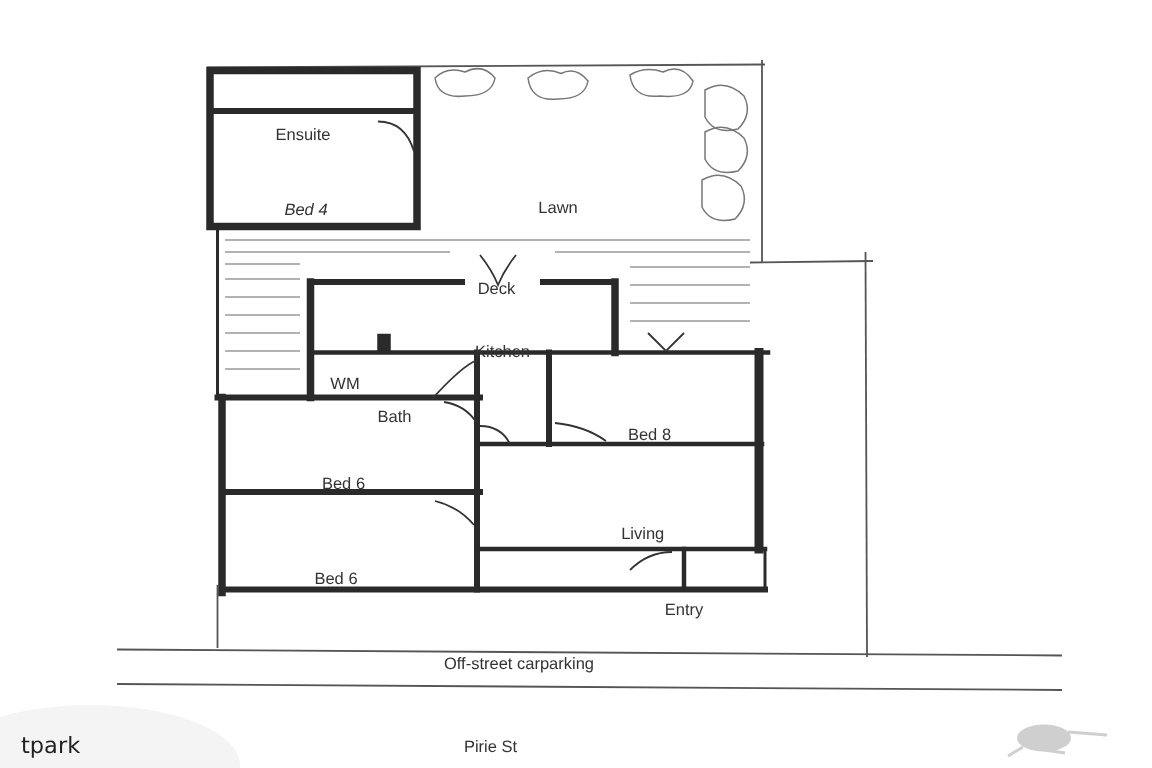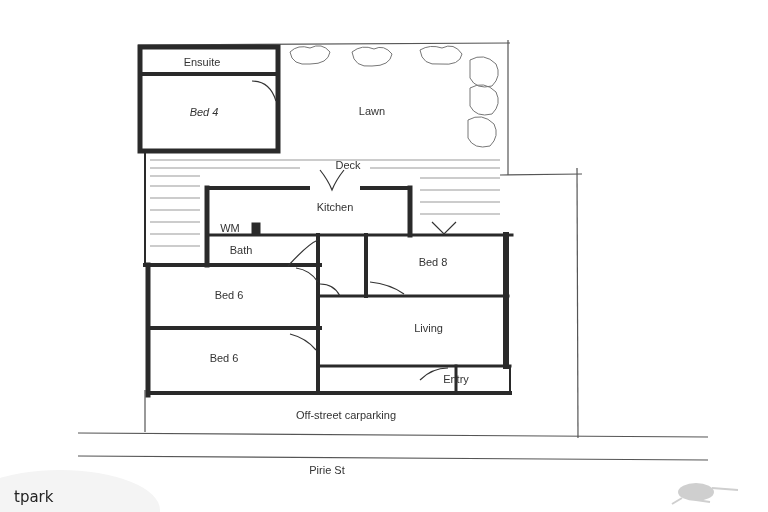--- a/index.html
+++ b/index.html
@@ -1,18 +1,18 @@
 <!DOCTYPE html>
 <html><head>
   <meta charset="utf-8">
   <style>
     html, body { margin:0; padding:0; }
     body { width:768px; height:512px; background:#ffffff; position:relative; overflow:hidden; font-family:"Liberation Sans", sans-serif; }
     #plan { position:absolute; left:0; top:0; width:768px; height:512px; }
-    .lbl { position:absolute; font-size:11px; color:#333; font-family:"Liberation Sans", sans-serif; white-space:nowrap; transform:translate(-50%,-50%); }
+    .lbl { position:absolute; font-size:11px; color:#333; font-family:"Liberation Sans", sans-serif; white-space:nowrap; transform:translate(-50%,-50%);margin-top:28px; }
     .wm { position:absolute; left:14px; top:488px; font-weight:normal; font-size:15px; color:#222; font-family:"DejaVu Sans", sans-serif; }
     .wm-bg { position:absolute; left:-40px; top:470px; width:200px; height:80px; border-radius:50%; background:#f4f4f4; }
   </style>
 </head>
 <body>
 
 <div class="wm-bg"></div>
 
 <svg id="plan" viewBox="0 0 768 512" xmlns="http://www.w3.org/2000/svg">
   <g stroke="#555" stroke-width="1.2" fill="none">
@@ -80,24 +80,24 @@
     <path d="M296 268 q14 2 22 14"></path>
     <path d="M290 334 q16 4 26 16"></path>
     <path d="M420 380 q12 -12 28 -12"></path>
   </g>
 </svg>
 
 <div>
   <div class="lbl" style="left:202px;top:62px;">Ensuite</div>
   <div class="lbl" style="left:204px;top:112px;font-style:italic;">Bed 4</div>
   <div class="lbl" style="left:372px;top:111px;">Lawn</div>
-  <div class="lbl" style="left:348px;top:165px;">Deck</div>
+  <div class="lbl" style="left:331px;top:165px;">Deck</div>
   <div class="lbl" style="left:335px;top:207px;">Kitchen</div>
   <div class="lbl" style="left:230px;top:228px;">WM</div>
-  <div class="lbl" style="left:241px;top:250px;">Bath</div>
+  <div class="lbl" style="left:263px;top:250px;">Bath</div>
   <div class="lbl" style="left:433px;top:262px;">Bed 8</div>
   <div class="lbl" style="left:229px;top:295px;">Bed 6</div>
   <div class="lbl" style="left:408px;top:328px;padding-left:41px;">Living</div>
   <div class="lbl" style="left:224px;top:358px;">Bed 6</div>
   <div class="lbl" style="left:456px;top:379px;">Entry</div>
   <div class="lbl" style="left:346px;top:415px;">Off-street carparking</div>
   <div class="lbl" style="left:327px;top:470px;">Pirie St</div>
 </div>
 
 <div class="wm">tpark</div>

